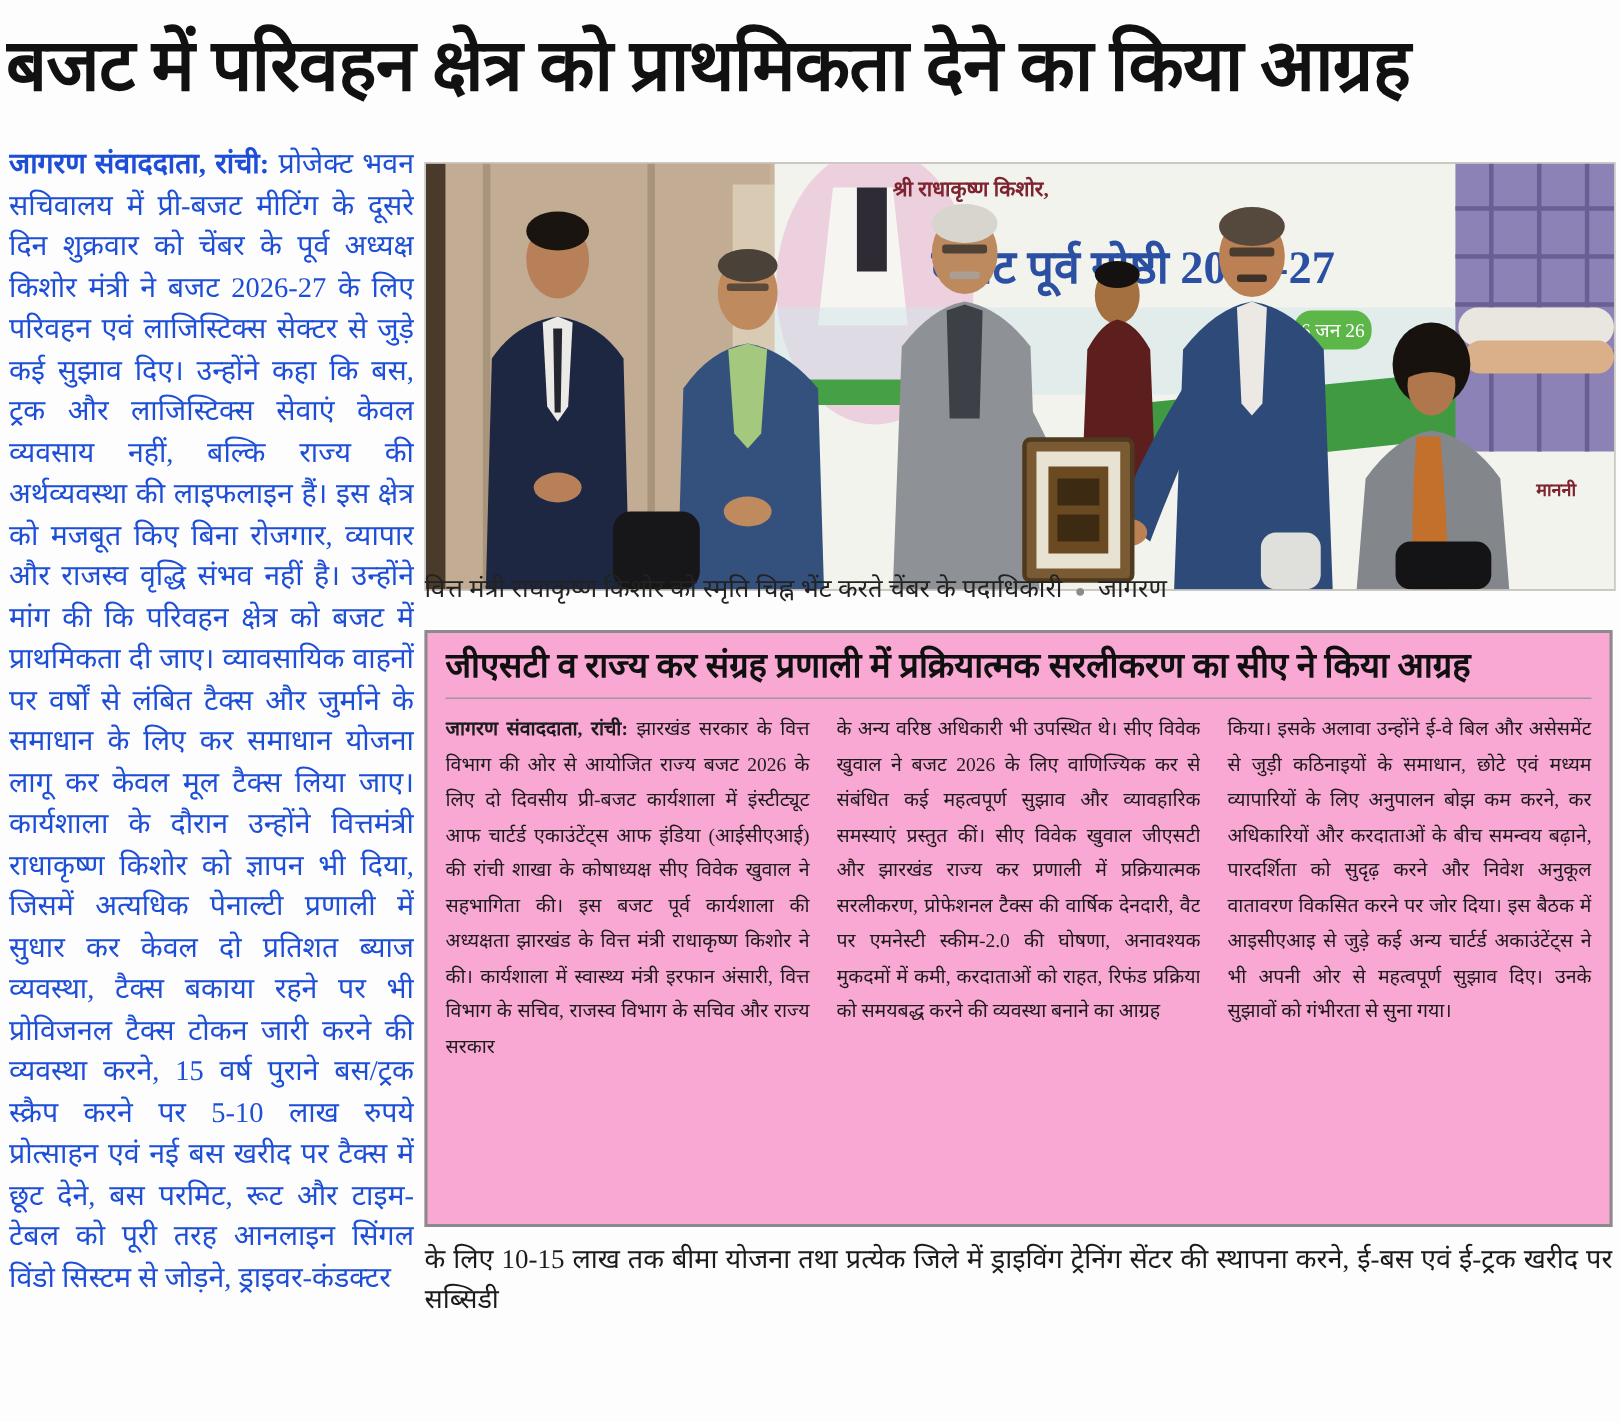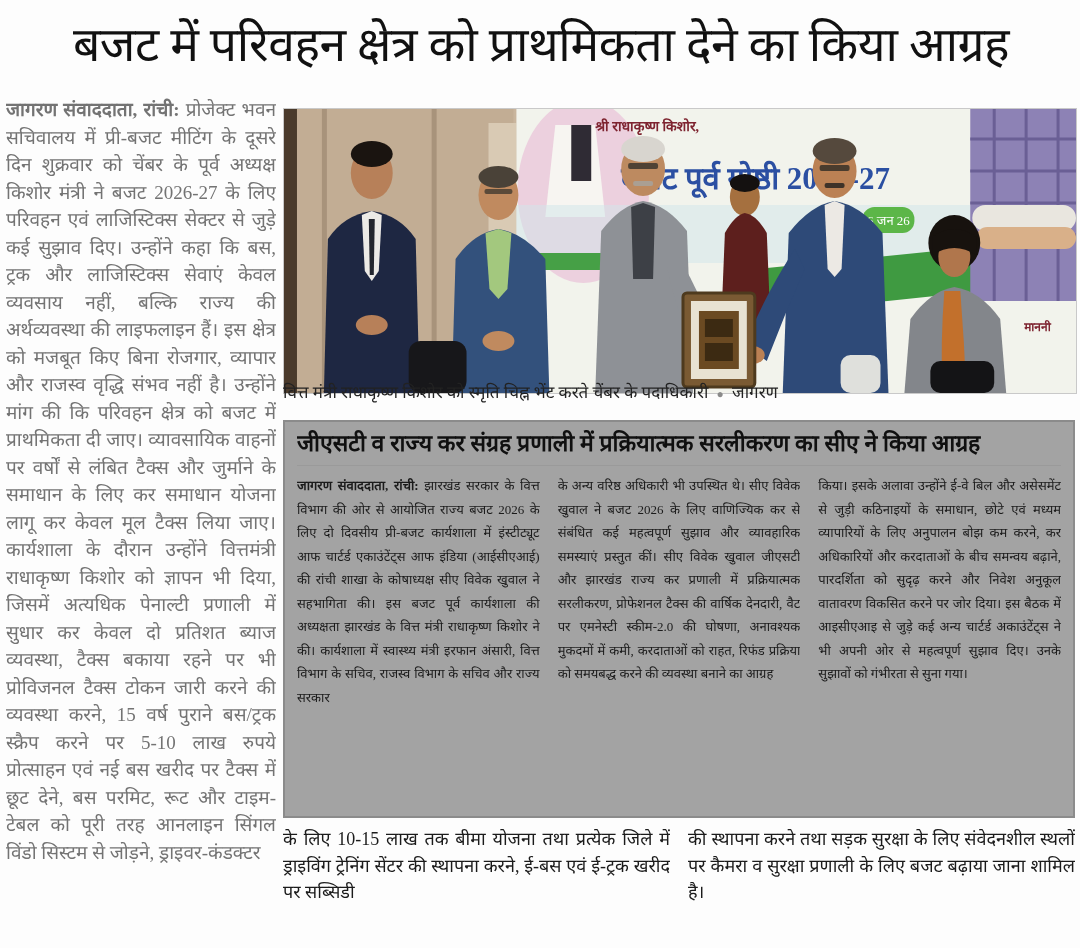--- a/index.html
+++ b/index.html
@@ -5,46 +5,46 @@
   html,body{margin:0;padding:0;}
   body{
     width:1080px;height:948px;position:relative;background:#fdfdfd;
     font-family:"Liberation Serif","DejaVu Sans",serif;color:#1c1c1c;
     overflow:hidden;
   }
   .abs{position:absolute;}
   
   .main-headline{
     left:4px;top:4px;width:1074px;height:84px;
-    font-size:48px;line-height:82px;font-weight:400;color:#111;
-    white-space:nowrap;overflow:hidden;letter-spacing:-0.5px;text-align:center;
+    font-size:48px;line-height:82px;font-weight:700;color:#111;
+    white-space:nowrap;overflow:hidden;letter-spacing:-0.5px;
   }
   
   .left-col{
     left:6px;top:96px;width:270px;height:848px;
     font-size:19px;line-height:27.5px;text-align:justify;overflow:hidden;
-    color:#737373;
+    color:#1d4ed8;
   }
   .bold{font-weight:700;}
   
   .photo-wrap{
     left:283px;top:88px;width:794px;height:286px;
     border:1px solid #c9c9c9;box-sizing:border-box;overflow:hidden;background:#cbb79f;margin-top:20px;
   }
   .photo-wrap svg{display:block;width:100%;height:100%;}
   
   .caption-row{
     left:283px;top:380px;width:794px;height:26px;
     font-size:17px;font-weight:400;color:#222;white-space:nowrap;overflow:hidden;
   }
   .caption-bullet{color:#8a8a8a;font-size:12px;padding:0 4px;}
   
   .box{
     left:283px;top:420px;width:792px;height:398px;box-sizing:border-box;
-    border:2px solid #8b8b8b;background:#a3a3a3;padding:6px 12px 12px 12px;overflow:hidden;
+    border:2px solid #8b8b8b;background:#f9a8d4;padding:6px 12px 12px 12px;overflow:hidden;
   }
   .box-headline{
     font-size:23px;font-weight:800;color:#101010;line-height:32px;
     border-bottom:1.5px solid #9a9a9a;padding-bottom:5px;margin-bottom:8px;
     white-space:nowrap;overflow:hidden;
   }
   .box-cols{display:flex;gap:18px;}
   .box-col{
     flex:1 1 0;font-size:13px;line-height:23.5px;text-align:justify;
     height:330px;overflow:hidden;color:#1b1b1b;
@@ -189,14 +189,13 @@
       <span class="bold">जागरण संवाददाता, रांची:</span>
       <span>झारखंड सरकार के वित्त विभाग की ओर से आयोजित राज्य बजट 2026 के लिए दो दिवसीय प्री-बजट कार्यशाला में इंस्टीट्यूट आफ चार्टर्ड एकाउंटेंट्स आफ इंडिया (आईसीएआई) की रांची शाखा के कोषाध्यक्ष सीए विवेक खुवाल ने सहभागिता की। इस बजट पूर्व कार्यशाला की अध्यक्षता झारखंड के वित्त मंत्री राधाकृष्ण किशोर ने की। कार्यशाला में स्वास्थ्य मंत्री इरफान अंसारी, वित्त विभाग के सचिव, राजस्व विभाग के सचिव और राज्य सरकार</span>
     </div>
     <div class="box-col">के अन्य वरिष्ठ अधिकारी भी उपस्थित थे। सीए विवेक खुवाल ने बजट 2026 के लिए वाणिज्यिक कर से संबंधित कई महत्वपूर्ण सुझाव और व्यावहारिक समस्याएं प्रस्तुत कीं। सीए विवेक खुवाल जीएसटी और झारखंड राज्य कर प्रणाली में प्रक्रियात्मक सरलीकरण, प्रोफेशनल टैक्स की वार्षिक देनदारी, वैट पर एमनेस्टी स्कीम-2.0 की घोषणा, अनावश्यक मुकदमों में कमी, करदाताओं को राहत, रिफंड प्रक्रिया को समयबद्ध करने की व्यवस्था बनाने का आग्रह</div>
     <div class="box-col">किया। इसके अलावा उन्होंने ई-वे बिल और असेसमेंट से जुड़ी कठिनाइयों के समाधान, छोटे एवं मध्यम व्यापारियों के लिए अनुपालन बोझ कम करने, कर अधिकारियों और करदाताओं के बीच समन्वय बढ़ाने, पारदर्शिता को सुदृढ़ करने और निवेश अनुकूल वातावरण विकसित करने पर जोर दिया। इस बैठक में आइसीएआइ से जुड़े कई अन्य चार्टर्ड अकाउंटेंट्स ने भी अपनी ओर से महत्वपूर्ण सुझाव दिए। उनके सुझावों को गंभीरता से सुना गया।</div>
   </div>
 </div>
 
 <div class="abs bottom-cols">
   <div class="bottom-col">के लिए 10-15 लाख तक बीमा योजना तथा प्रत्येक जिले में ड्राइविंग ट्रेनिंग सेंटर की स्थापना करने, ई-बस एवं ई-ट्रक खरीद पर सब्सिडी</div>
-  <div class="bottom-col">की स्थापना करने तथा सड़क सुरक्षा के लिए संवेदनशील स्थलों पर कैमरा व सुरक्षा प्रणाली के लिए बजट बढ़ाया जाना शामिल है।</div>
 </div>
 
 </body></html>

